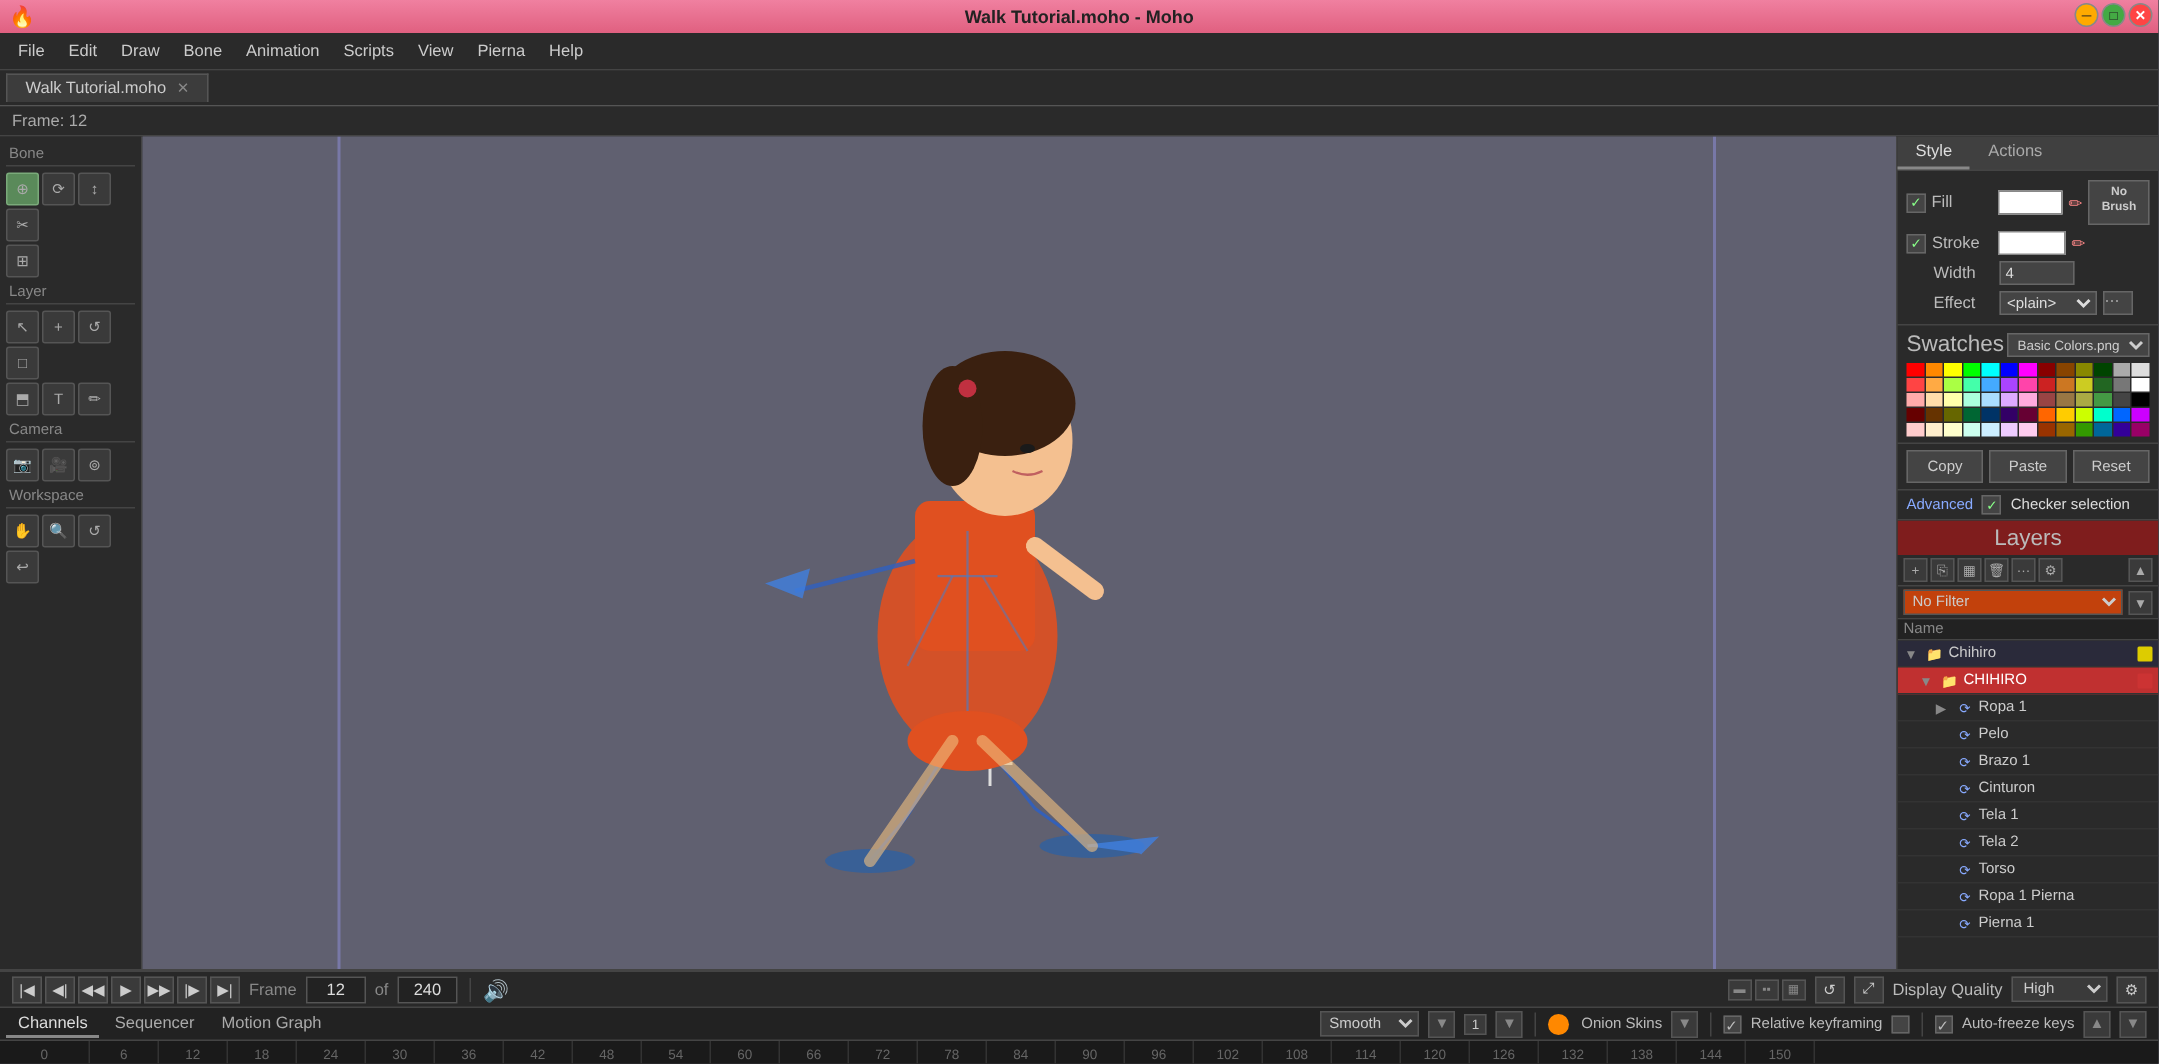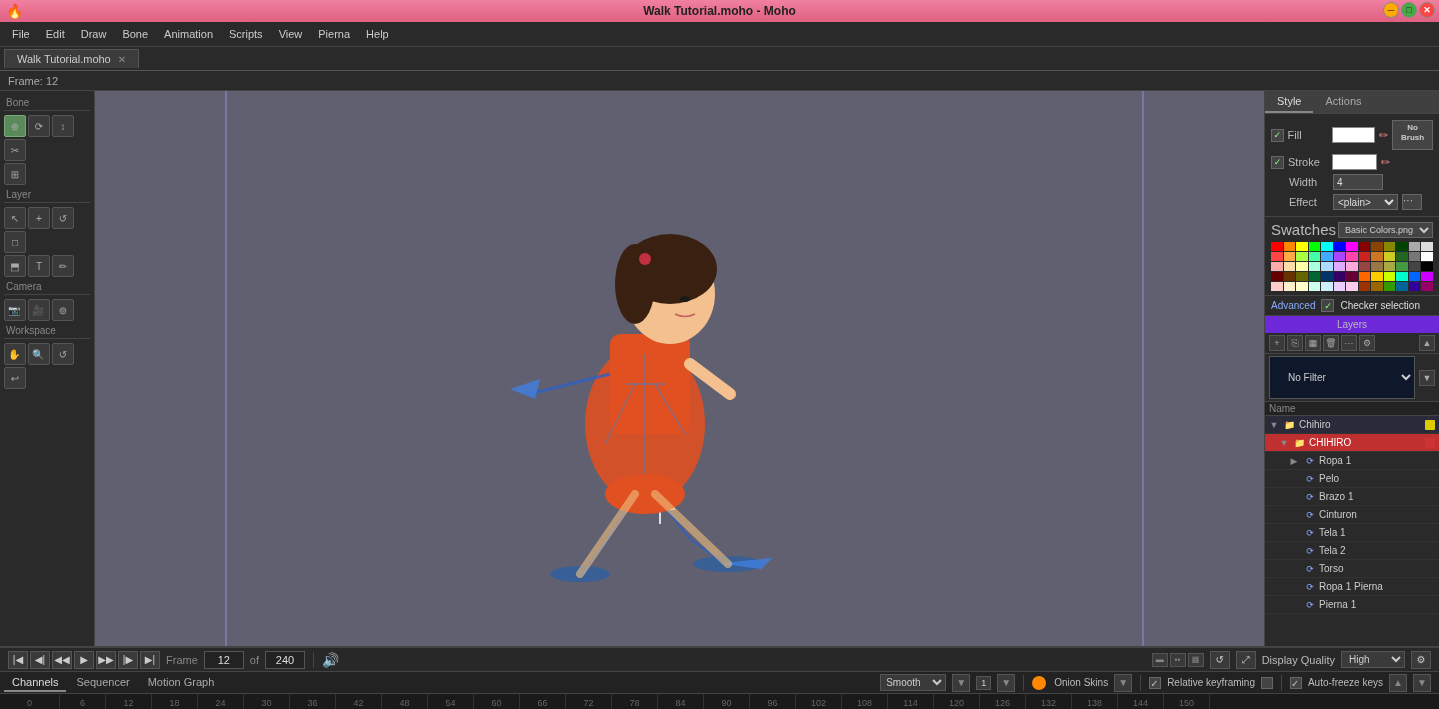--- a/index.html
+++ b/index.html
@@ -145,27 +145,27 @@
 
     
     #advanced-row {
       display: flex; align-items: center; gap: 6px; padding: 3px 6px; border-top: 1px solid #444; font-size: 10px;
     }
     .adv-btn { color: #8af; cursor: pointer; }
     .checker-checkbox { width: 13px; height: 13px; background: #444; border: 1px solid #666; display:flex; align-items:center; justify-content:center; font-size:9px; color:#8f8; }
 
     
     #layers-panel { flex: 1; display: flex; flex-direction: column; border-top: 1px solid #444; overflow: hidden; }
-    #layers-header-row { display: flex; align-items: center; justify-content: center; padding: 3px; background: #6d28d9; font-size: 10px; color: #bbb; }
+    #layers-header-row { display: flex; align-items: center; justify-content: center; padding: 3px; background: #7f1d1d; font-size: 15px; color: #bbb; }
     #layers-toolbar {
       display: flex; align-items: center; padding: 2px 4px; background: #2a2a2a; border-bottom: 1px solid #444; gap: 2px;
     }
     .layers-tool-btn { width: 16px; height: 16px; background: #3a3a3a; border: 1px solid #555; color: #aaa; font-size: 9px; cursor: pointer; display: flex; align-items: center; justify-content: center; }
     #filter-row { padding: 2px 4px; display: flex; align-items: center; gap: 4px; border-bottom: 1px solid #444; }
-    .filter-select { background: #0f172a; border: 1px solid #555; color: #ccc; font-size: 10px; padding: 14px; flex: 1; }
+    .filter-select { background: #c2410c; border: 1px solid #555; color: #ccc; font-size: 10px; padding: 1px; flex: 1; }
 
     #layers-col-header {
       display: flex; align-items: center; padding: 1px 4px; background: #222; border-bottom: 1px solid #444; font-size: 10px; color: #888;
     }
     .col-name { flex: 1; }
 
     #layers-list { flex: 1; overflow-y: auto; }
     .layer-item {
       display: flex; align-items: center; padding: 1px 2px; height: 18px; border-bottom: 1px solid #333; font-size: 10px; color: #ccc; cursor: pointer;
     }
@@ -473,20 +473,25 @@
         <div class="color-cell" style="background:#ffccee"></div>
         <div class="color-cell" style="background:#993300"></div>
         <div class="color-cell" style="background:#996600"></div>
         <div class="color-cell" style="background:#339900"></div>
         <div class="color-cell" style="background:#006699"></div>
         <div class="color-cell" style="background:#330099"></div>
         <div class="color-cell" style="background:#990066"></div>
       </div>
     </div>
 
+    <div id="cpr-buttons">
+      <div class="cpr-btn">Copy</div>
+      <div class="cpr-btn">Paste</div>
+      <div class="cpr-btn">Reset</div>
+    </div>
 
     <div id="advanced-row">
       <span class="adv-btn">Advanced</span>
       <div class="checker-checkbox">✓</div>
       <span>Checker selection</span>
     </div>
 
     <div id="layers-panel">
       <div id="layers-panel-inner">
         <div id="layers-header-row">

